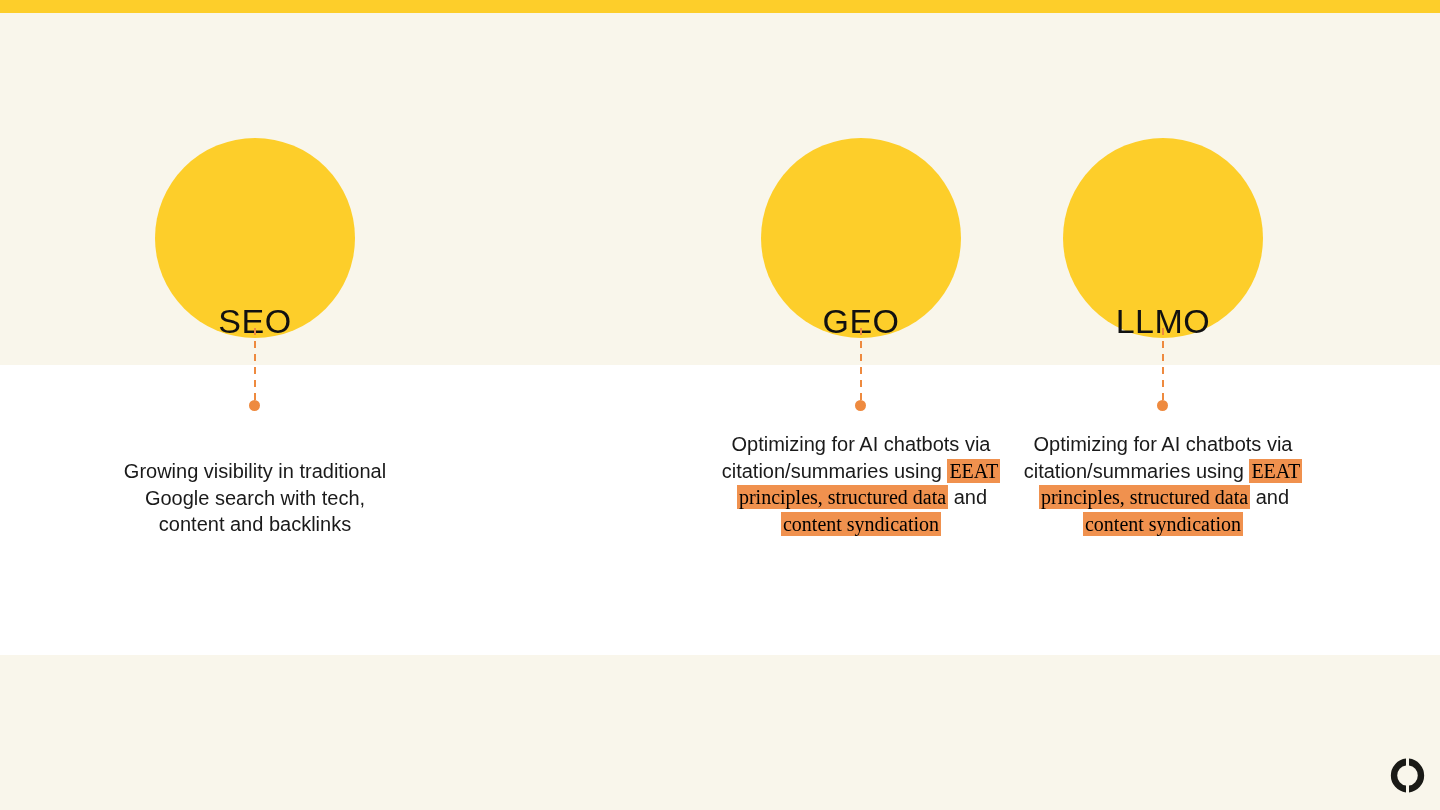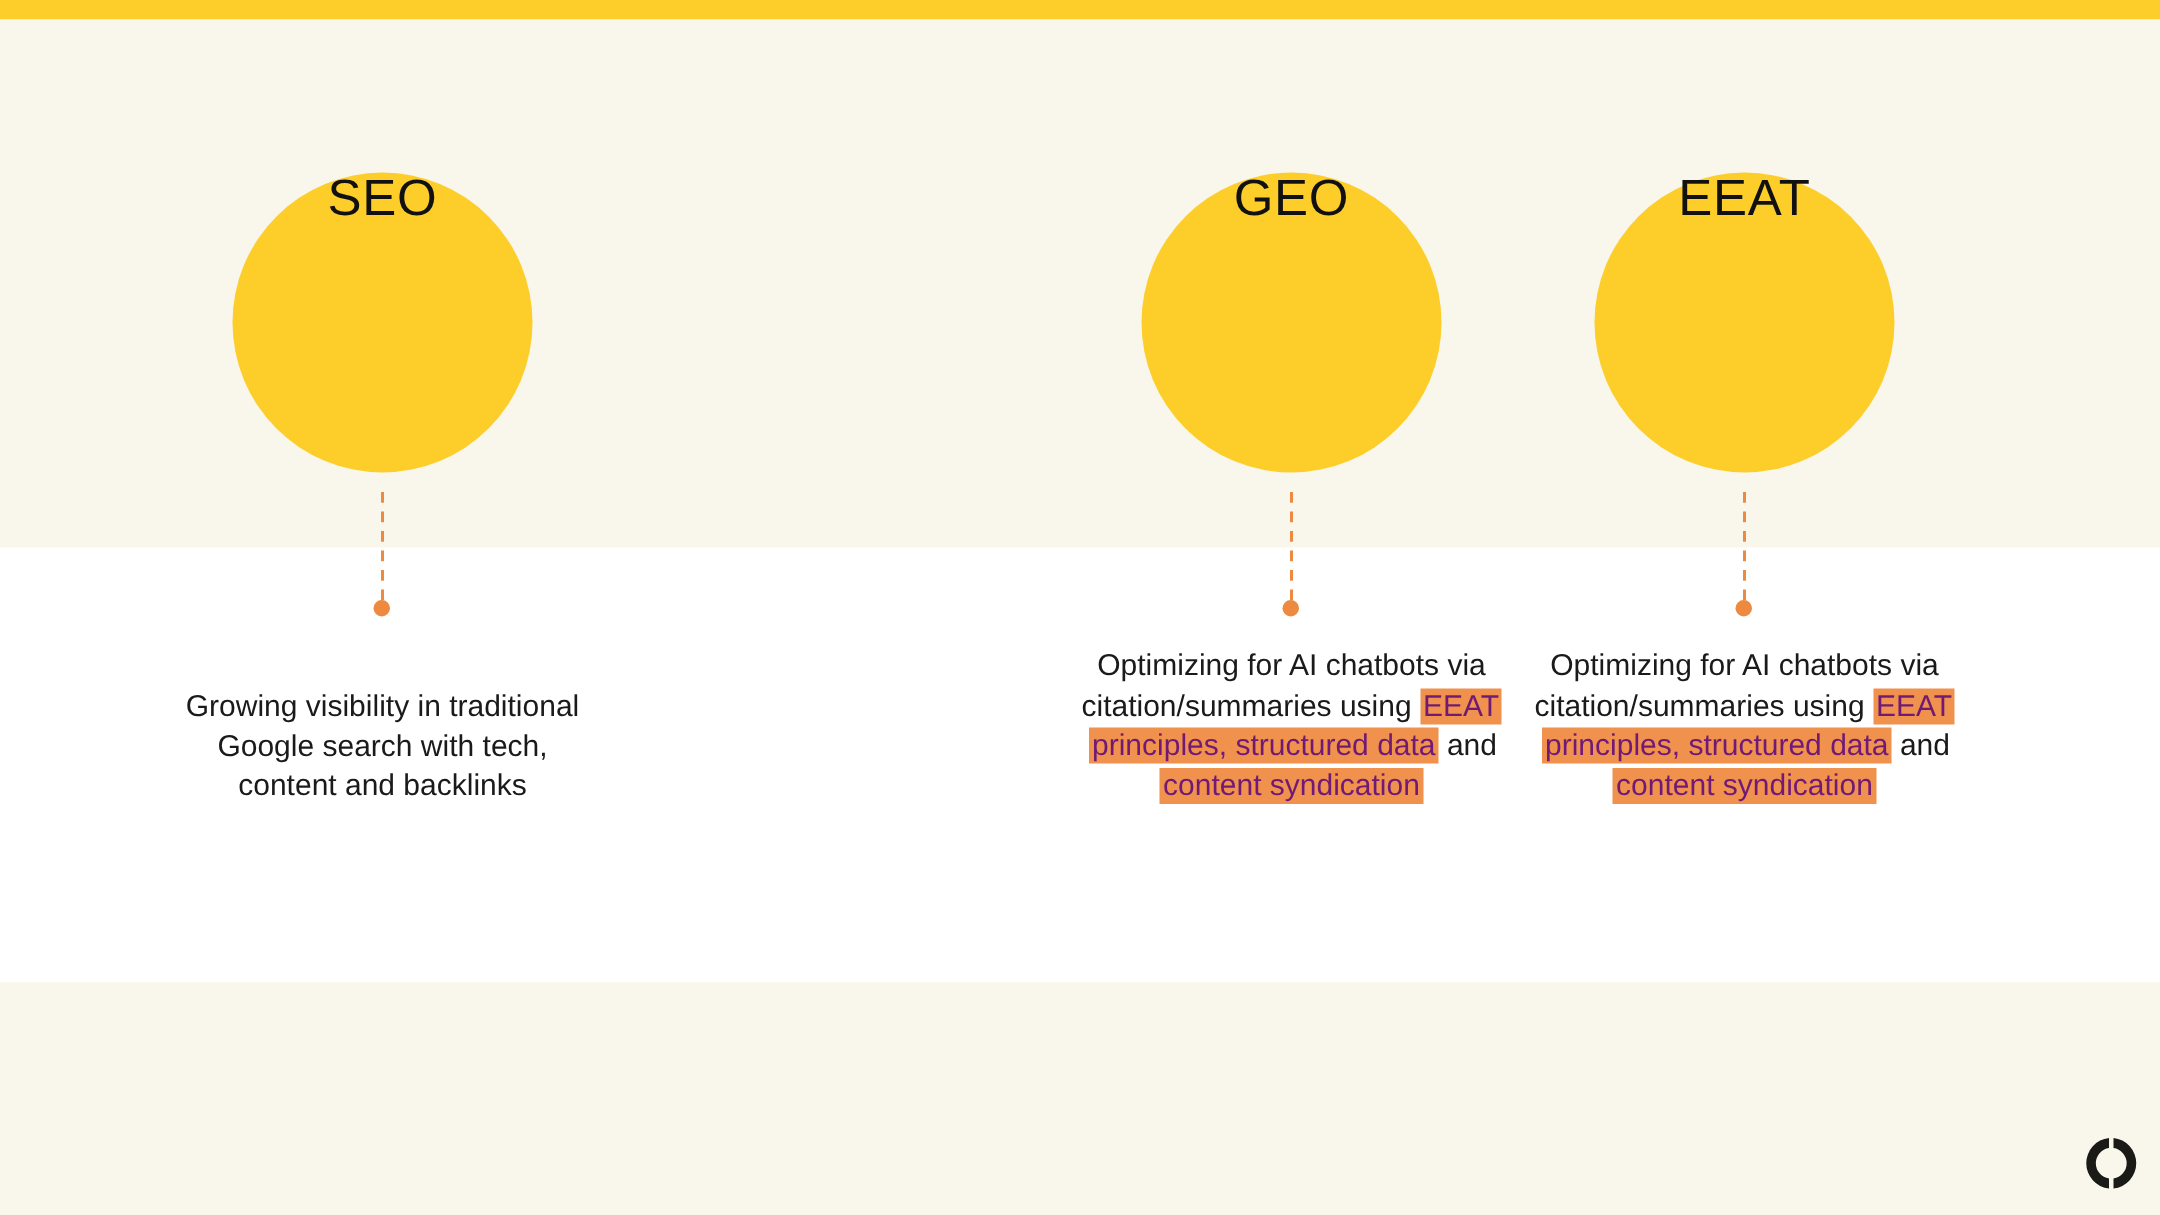--- a/index.html
+++ b/index.html
@@ -56,28 +56,28 @@
   
   .column {
     position: absolute;
     top: 0;
     width: 300px;
     height: 810px;
   }
 
   .bubble {
     position: absolute;
-    top: 115px;
+    top: 138px;
     left: 50px;
     width: 200px;
     height: 200px;
     border-radius: 50%;
     background: #FDCE2A;
     display: flex;
-    align-items: flex-start;
+    align-items: flex-end;
     justify-content: center;
   }
   .bubble-label {
     font-size: 34px;
     line-height: 1;
     color: #111111;
     letter-spacing: 0.5px;
     font-weight: 400;
     font-family: "Liberation Sans", sans-serif;
   }
@@ -111,23 +111,24 @@
     left: 10px;
     width: 280px;
     text-align: center;
     font-size: 20px;
     line-height: 26.5px;
     color: #1A1A1A;
     font-family: "Liberation Sans", sans-serif;
   }
   .caption .hl {
     background: #F0914E;
-    color: #701a75;
+    color: #000000;
     padding: 1px 2px;
     box-decoration-break: clone;
+    font-family: Liberation Serif, serif;
     -webkit-box-decoration-break: clone;
   }
 
   
   .cap-seo  { top: 458px; text-align: center; }
   .cap-aeo  { top: 445px; }
   .cap-geo  { top: 431px; }
   .cap-llmo { top: 431px; }
 
   
@@ -163,21 +164,21 @@
     <div class="bubble">
       <span class="bubble-label">GEO</span>
     </div>
     <div class="connector"></div>
     <div class="connector-dot"></div>
     <div class="caption cap-geo">Optimizing for AI chatbots via citation/summaries using <span class="hl">EEAT principles, structured data</span> and <span class="hl">content syndication</span></div>
   </div>
 
   <div class="column" style="left:1013px;">
     <div class="bubble">
-      <span class="bubble-label">EEAT</span>
+      <span class="bubble-label">LLMO</span>
     </div>
     <div class="connector"></div>
     <div class="connector-dot"></div>
     <div class="caption cap-llmo">Optimizing for AI chatbots via citation/summaries using <span class="hl">EEAT principles, structured data</span> and <span class="hl">content syndication</span></div>
   </div>
 
   <div class="logo">
     <svg viewBox="0 0 37 37" width="37" height="37" aria-hidden="true">
       <path d="M17.0 1.6 A17 17 0 0 0 17.0 35.4 L17.0 28.6 A10.2 10.2 0 0 1 17.0 8.4 Z" fill="#1A1A16"></path>
       <path d="M20.0 1.6 A17 17 0 0 1 20.0 35.4 L20.0 28.6 A10.2 10.2 0 0 0 20.0 8.4 Z" fill="#1A1A16"></path>

